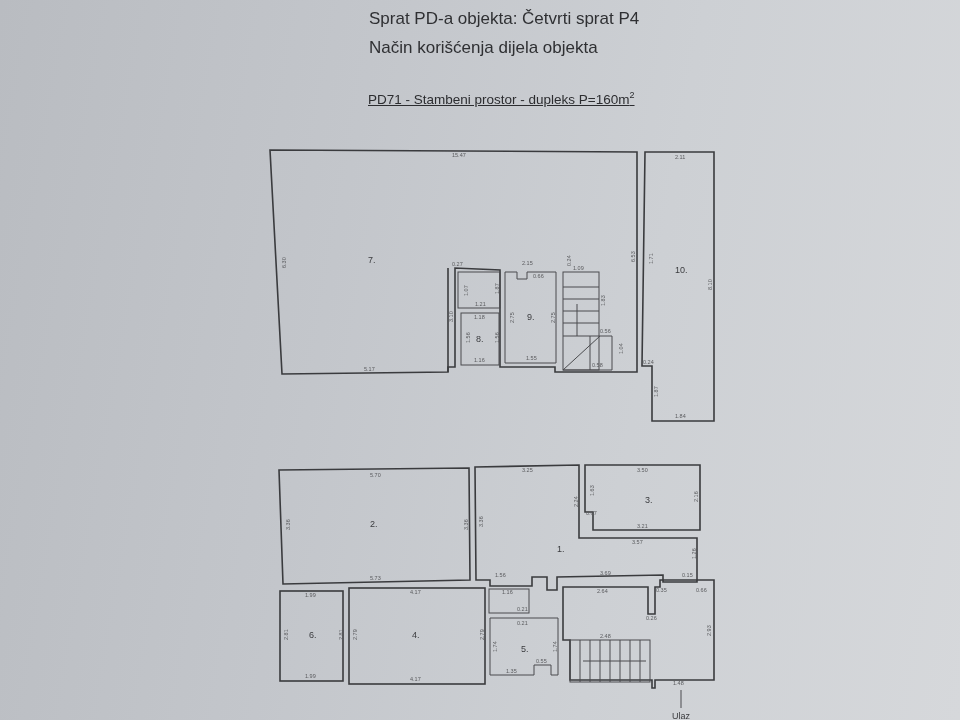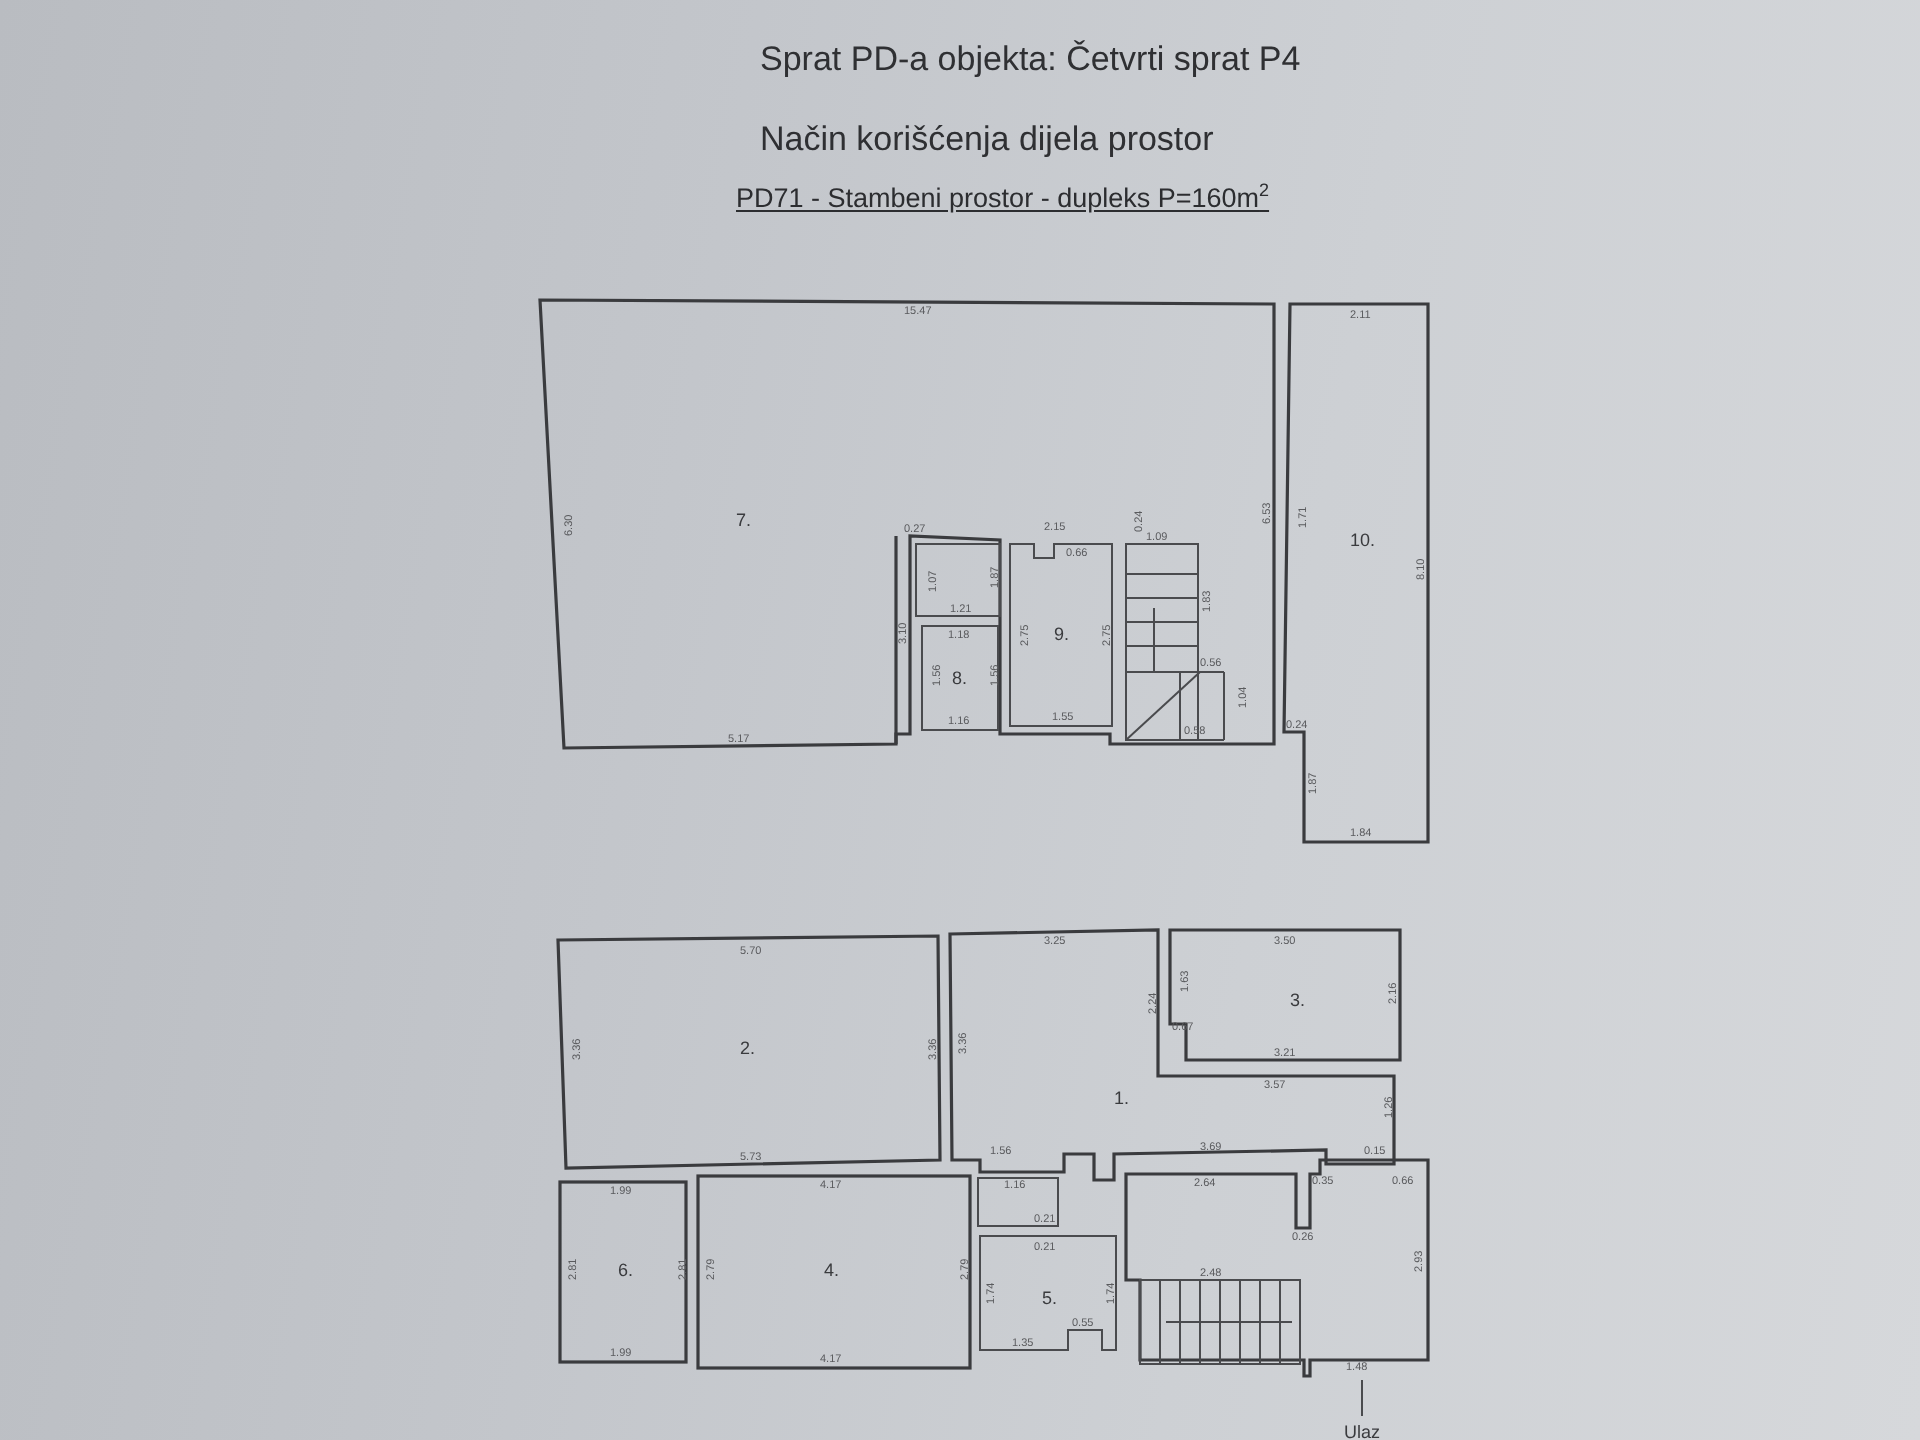--- a/index.html
+++ b/index.html
@@ -3,36 +3,36 @@
   <meta charset="utf-8">
   <style>
     html, body { margin:0; padding:0; }
     body {
       width:960px; height:720px; overflow:hidden;
       background: linear-gradient(100deg, #b9bcc1 0%, #c3c6cb 35%, #cdd0d4 65%, #d6d8db 100%);
       font-family: "Liberation Sans", sans-serif;
       position:relative;
     }
     .title-block { position:absolute; left:364px; top:2px; color:#2f3033; }
-    .title-line { font-size:17px; line-height:24px; margin:16px; }
+    .title-line { font-size:17px; line-height:24px; margin:5px; }
     .subtitle { position:absolute; left:368px; top:90px; font-size:13.5px; color:#2c2d30;text-decoration:underline; }
     .subtitle sup { font-size:9px; }
     svg.plan { position:absolute; left:0; top:0; }
     .wall { fill:none; stroke:#3a3b3e; stroke-width:1.6; }
     .thin { fill:none; stroke:#4a4b4e; stroke-width:1; }
     .dim { font-family:"Liberation Sans", sans-serif; font-size:5.5px; fill:#5a5b5e; }
     .room-no { font-family:"Liberation Sans", sans-serif; font-size:9px; fill:#3a3b3e; }
     .entry { font-family:"Liberation Sans", sans-serif; font-size:9px; fill:#3a3b3e; }
   </style>
 </head>
 <body>
 
 <div class="title-block">
   <p class="title-line">Sprat PD-a objekta: Četvrti sprat  P4</p>
-  <p class="title-line">Način korišćenja dijela prostor</p>
+  <p class="title-line">Način korišćenja dijela objekta</p>
 </div>
 
 <div class="subtitle"><span>PD71 - Stambeni prostor - dupleks P=160m</span><sup>2</sup></div>
 
 <svg class="plan" width="960" height="720" viewBox="0 0 960 720">
 
   <g>
 
     <path class="wall" d="M270,150 L637,152 L637,372 L555,372 L555,367 L500,367 L500,270 L455,268 L455,367 L448,367 L448,372 L282,374 Z"></path>
 

